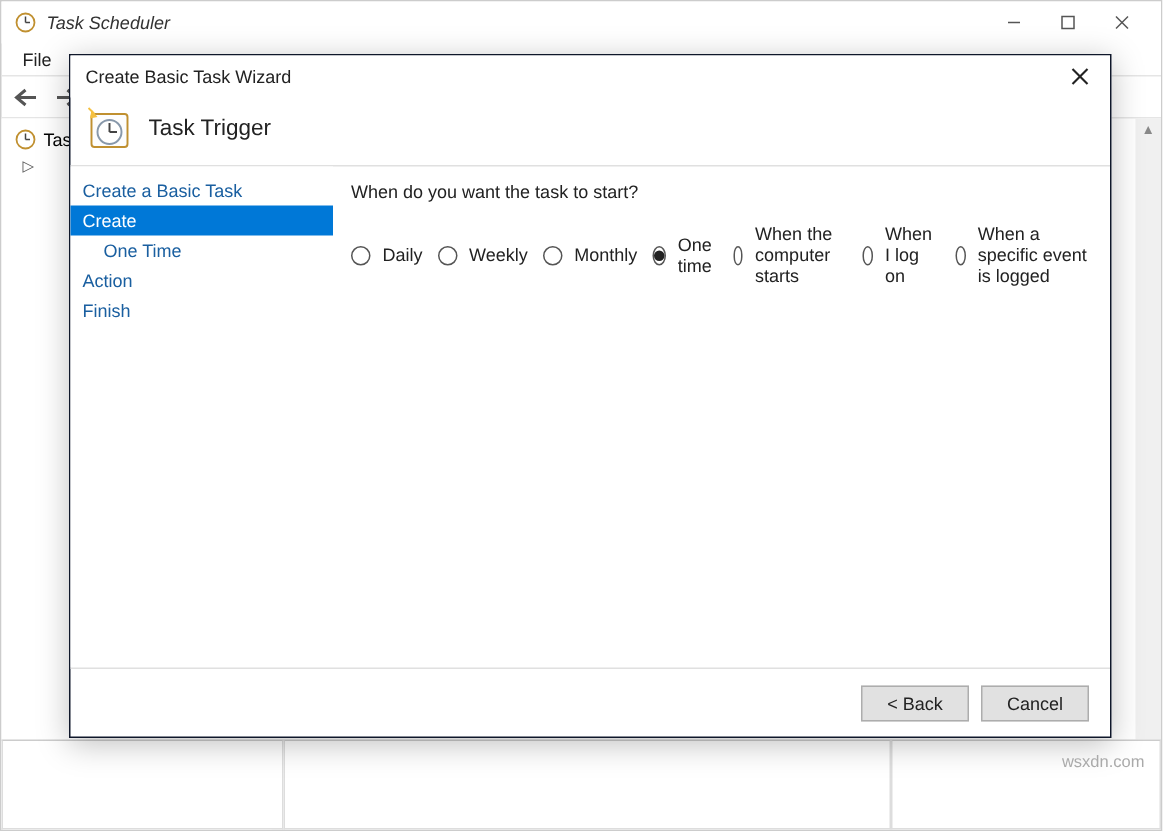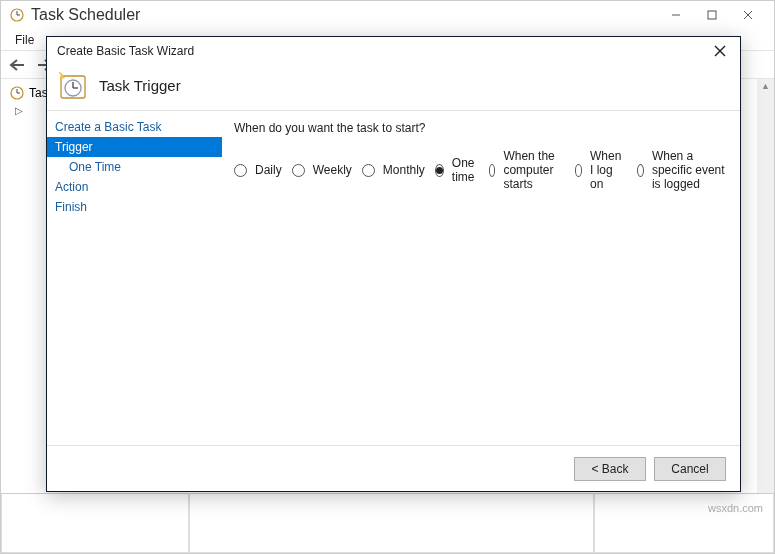--- a/index.html
+++ b/index.html
@@ -3,21 +3,21 @@
   <meta charset="utf-8">
   <style>
     * { box-sizing: border-box; margin: 0; padding: 0; font-family: 'Segoe UI', Tahoma, sans-serif; }
     body { width: 775px; height: 554px; background: #fff; position: relative; overflow: hidden; font-size: 12px; }
     
     .main-window { width: 775px; height: 554px; background: #fff; border: 1px solid #ccc; display: flex; flex-direction: column; }
     
     .title-bar { height: 28px; display: flex; align-items: center; padding: 0 8px; background: #fff; }
     .title-bar .app-icon { width: 16px; height: 16px; margin-right: 6px; display: inline-flex; align-items: center; justify-content: center; }
     .app-icon svg { width: 14px; height: 14px; }
-    .title-bar .app-title { font-size: 16px; color: #333; flex: 1; }
+    .title-bar .app-title { font-size: 12px; color: #333; flex: 1; font-style: italic; }
     .title-bar .win-controls { display: flex; gap: 0; }
     .title-bar .win-btn { width: 36px; height: 22px; display: flex; align-items: center; justify-content: center; color: #666; font-size: 14px; }
     .title-bar .win-btn svg { width: 10px; height: 10px; stroke: #555; stroke-width: 1; fill: none; }
     
     .menu-bar { height: 22px; display: flex; align-items: center; padding: 0 6px; border-bottom: 1px solid #e5e5e5; }
     .menu-bar .menu-item { padding: 2px 8px; font-size: 12px; color: #222; }
     
     .toolbar { height: 28px; display: flex; align-items: center; padding: 0 6px; gap: 4px; border-bottom: 1px solid #e5e5e5; }
     .toolbar .nav-btn { width: 22px; height: 22px; display: flex; align-items: center; justify-content: center; }
     .toolbar .nav-btn svg { width: 18px; height: 14px; }
@@ -167,21 +167,21 @@
         <path d="M4 3 L8 8 L3 9 Z" fill="#f5c040"></path>
         <path d="M2 2 L6 6" stroke="#f5c040" stroke-width="1.2"></path>
       </svg>
     </span>
     <span class="hdr-title">Task Trigger</span>
   </div>
 
   <div class="wizard-body">
     <div class="wizard-nav">
       <div class="step">Create a Basic Task</div>
-      <div class="step selected">Trigger</div>
+      <div class="step selected">Create</div>
       <div class="step substep">One Time</div>
       <div class="step">Action</div>
       <div class="step">Finish</div>
     </div>
 
     <div class="wizard-main">
       <div class="prompt">When do you want the task to start?</div>
       <div class="radio-list">
         <label class="radio-row">
           <span class="radio"></span>

